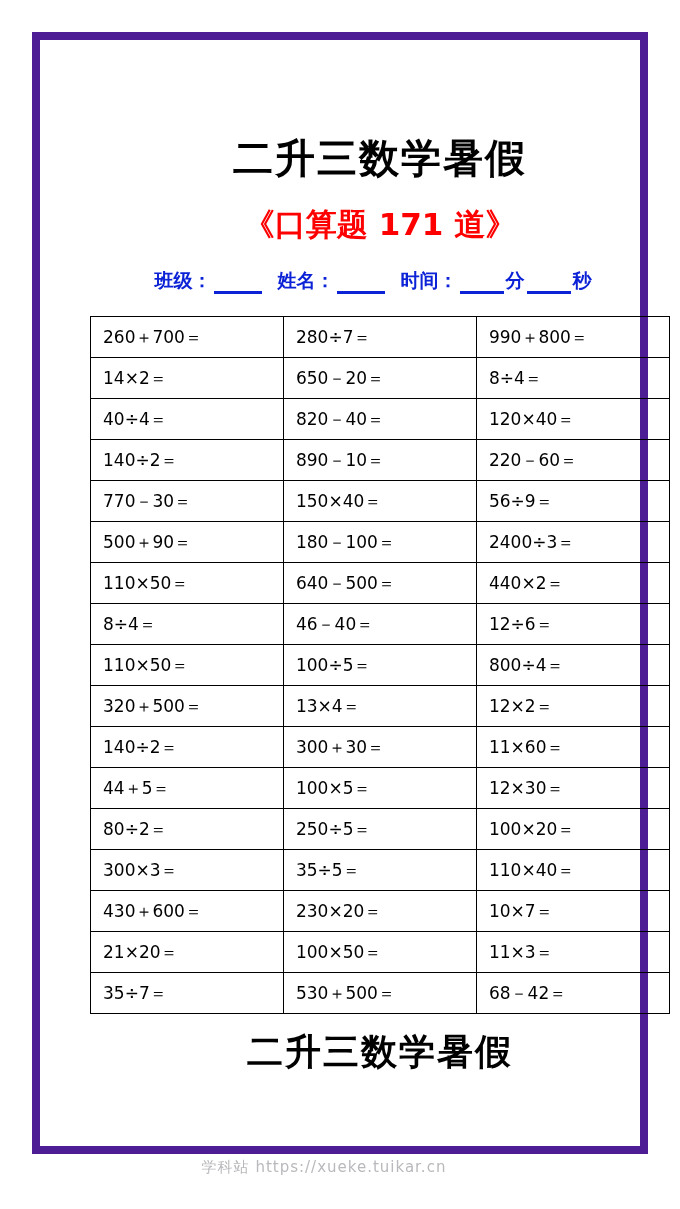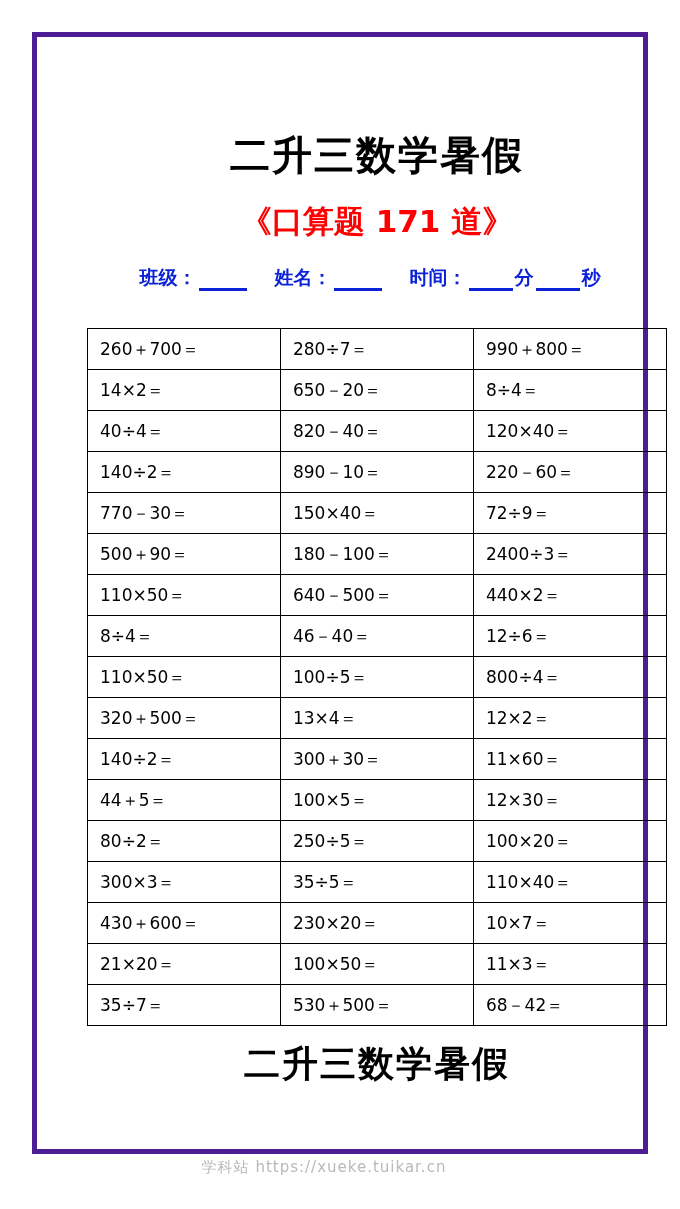--- a/index.html
+++ b/index.html
@@ -21,21 +21,21 @@
     height: 1209px;
     background: #ffffff;
     box-sizing: border-box;
   }
   .blue-frame {
     position: absolute;
     left: 32px;
     top: 32px;
     width: 616px;
     height: 1122px;
-    border: 5px solid #4c1d95;
+    border: 8px solid #4c1d95;
     box-sizing: border-box;
     background: #ffffff;
   }
   .inner {
     position: absolute;
     left: 47px;
     top: 47px;
     width: 586px;
     height: 1092px;
     box-sizing: border-box;
@@ -54,21 +54,21 @@
     font-size: 31px;
     font-weight: bold;
     color: #ff0000;
     margin-top: 18px;
     font-family: "DejaVu Sans", sans-serif;
   }
   .meta-row {
     display: flex;
     justify-content: center;
     align-items: flex-end;
-    gap: 12px;
+    gap: 0px;
     margin-top: 22px;
     font-size: 19px;
     font-weight: bold;
     color: #0b22d6;
     font-family: "DejaVu Sans", sans-serif;
   }
   .meta-item {
     display: flex;
     align-items: flex-end;
     margin-right: 14px;
@@ -77,21 +77,21 @@
   .meta-label { color: #0b22d6; }
   .blank {
     display: inline-block;
     border-bottom: 3px solid #0b22d6;
     width: 48px;
     height: 18px;
     margin: 0 2px;
   }
   .blank.short { width: 44px; }
   table.problems {
-    margin: 37px auto 0 auto;
+    margin: 22px auto 0 auto;
     border-collapse: collapse;
     width: 580px;
     table-layout: fixed;
   }
   table.problems td {
     border: 1px solid #000000;
     height: 41px;
     padding: 0 0 0 12px;
     font-size: 17px;
     color: #000000;
@@ -168,21 +168,21 @@
             <td>120×40＝</td>
           </tr>
           <tr>
             <td>140÷2＝</td>
             <td>890－10＝</td>
             <td>220－60＝</td>
           </tr>
           <tr>
             <td>770－30＝</td>
             <td>150×40＝</td>
-            <td>72÷9＝</td>
+            <td>56÷9＝</td>
           </tr>
           <tr>
             <td>500＋90＝</td>
             <td>180－100＝</td>
             <td>2400÷3＝</td>
           </tr>
           <tr>
             <td>110×50＝</td>
             <td>640－500＝</td>
             <td>440×2＝</td>

